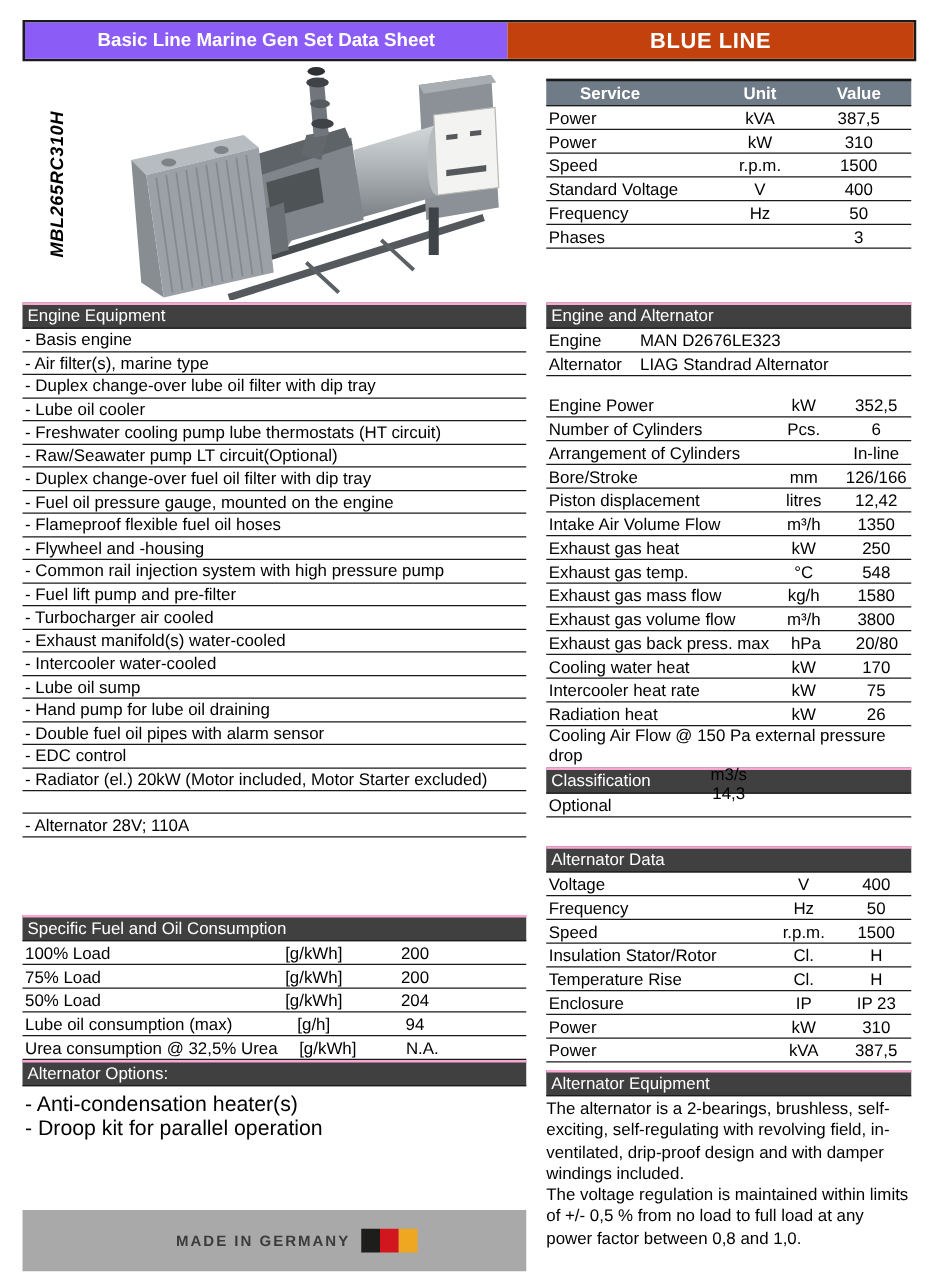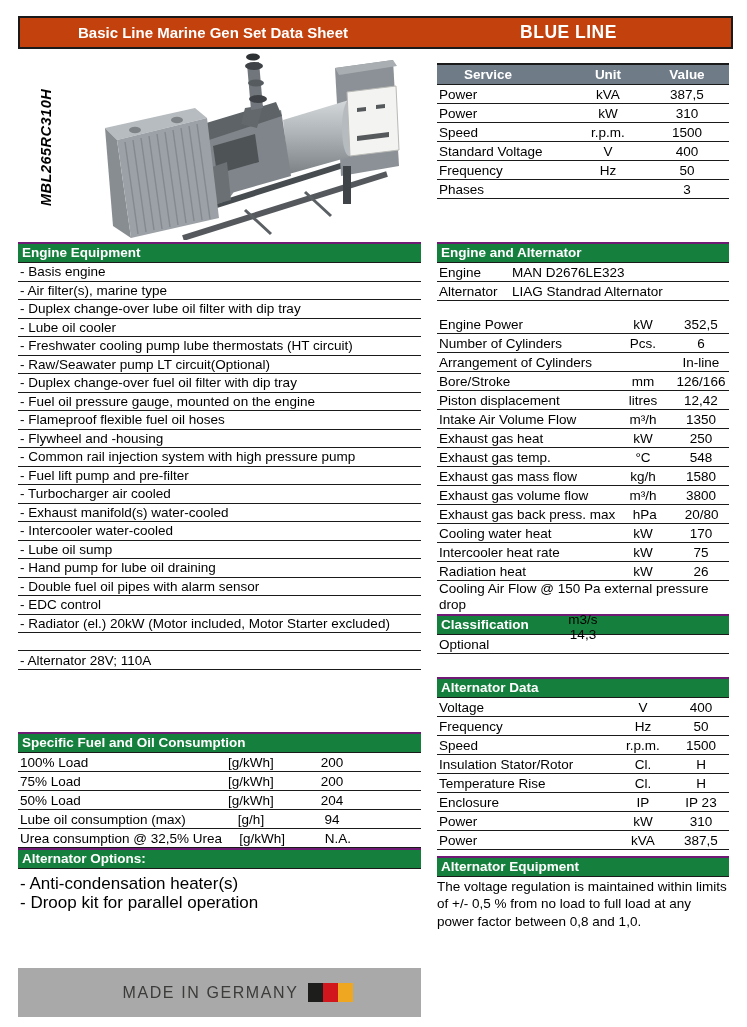--- a/index.html
+++ b/index.html
@@ -2,38 +2,38 @@
 <html><head>
 <meta charset="utf-8">
 <style>
   html,body{margin:0;padding:0;background:#ffffff;}
   .page{position:relative;width:747px;height:1027px;background:#ffffff;
         font-family:"Liberation Sans",sans-serif;color:#000;overflow:hidden;}
 
   
   .topbar{position:absolute;left:18px;top:16px;width:711px;height:29px;
           display:flex;border:2px solid #1a1a1a;}
-  .topbar-left{width:386px;background:#c2410c;color:#fff;font-weight:bold;
+  .topbar-left{width:386px;background:#8b5cf6;color:#fff;font-weight:bold;
                font-size:15px;display:flex;align-items:center;justify-content:center;}
   .topbar-right{flex:1;background:#c2410c;color:#fff;font-weight:bold;
                 font-size:17.5px;letter-spacing:.5px;display:flex;align-items:center;justify-content:center;}
 
   
   .model-label{position:absolute;left:38px;top:206px;transform:rotate(-90deg);
                transform-origin:0 0;font-style:italic;font-weight:bold;
                font-size:14.5px;letter-spacing:.5px;white-space:nowrap;}
   .genset{position:absolute;left:95px;top:50px;width:330px;height:190px;}
 
   
   .sec{position:absolute;}
   .col-l{left:18px;width:403px;}
   .col-r{left:437px;width:292px;}
-  .sec-header{height:18px;line-height:18px;background:#15803d;color:#fff;
-              font-weight:bold;font-size:13.5px;padding-left:4px;
-              border-top:2px solid #701a75;border-bottom:1.5px solid #1a1a1a;}
+  .sec-header{height:18px;line-height:18px;background:#404040;color:#fff;
+              font-weight:normal;font-size:13.5px;padding-left:4px;
+              border-top:2px solid #f9a8d4;border-bottom:1.5px solid #1a1a1a;}
   .trow{display:flex;align-items:center;height:18px;border-bottom:1.5px solid #1a1a1a;
         font-size:13.5px;}
   .trow.short{height:17.5px;}
   .lbl{flex:1;padding-left:2px;white-space:nowrap;}
   .c{text-align:center;}
   
   .sv-unit{width:74px;}  .sv-val{width:84px;}
   
   .dt-unit{width:60px;}  .dt-val{width:56px;}
   
@@ -51,21 +51,21 @@
   .spacer-row{height:17px;}
   .bordered-top{border-top:1.5px solid #1a1a1a;}
   .plain-item{font-size:17px;line-height:19px;padding-left:2px;}
   .options-items{padding-top:5px;}
   .equip-text{font-size:13.5px;line-height:17.3px;padding-top:1px;}
   .equip-text p{margin:0;}
 
   
   .footer{position:absolute;left:18px;top:968px;width:403px;height:49px;
           background:#a9a9a9;display:flex;align-items:center;justify-content:center;gap:9px;}
-  .footer-label{font-weight:normal;font-size:16px;letter-spacing:1.6px;color:#3b3b3a;padding-left:36px;}
+  .footer-label{font-weight:bold;font-size:12px;letter-spacing:1.6px;color:#3b3b3a;padding-left:36px;}
   .flag{display:flex;}
   .flag div{width:15px;height:19px;}
 </style>
 </head>
 <body>
 
 <div class="page">
 
   <div class="topbar">
     <div class="topbar-left">Basic Line Marine Gen Set Data Sheet</div>
@@ -410,20 +410,21 @@
     <div class="sec-header">Alternator Options:</div>
     <div class="options-items">
       <div class="plain-item">- Anti-condensation heater(s)</div>
       <div class="plain-item">- Droop kit for parallel operation</div>
     </div>
   </div>
 
   <div class="sec col-r" style="top:856px">
     <div class="sec-header">Alternator Equipment</div>
     <div class="equip-text">
+      <p>The alternator is a 2-bearings, brushless, self-exciting, self-regulating with revolving field, in-ventilated, drip-proof design and with damper windings included.</p>
       <p>The voltage regulation is maintained within limits of +/- 0,5 % from no load to full load at any power factor between 0,8 and 1,0.</p>
     </div>
   </div>
 
   <div class="footer">
     <span class="footer-label">MADE IN GERMANY</span>
     <span class="flag">
       <div style="background:#1d1d1b"></div>
       <div style="background:#d2161e"></div>
       <div style="background:#efa620"></div>

